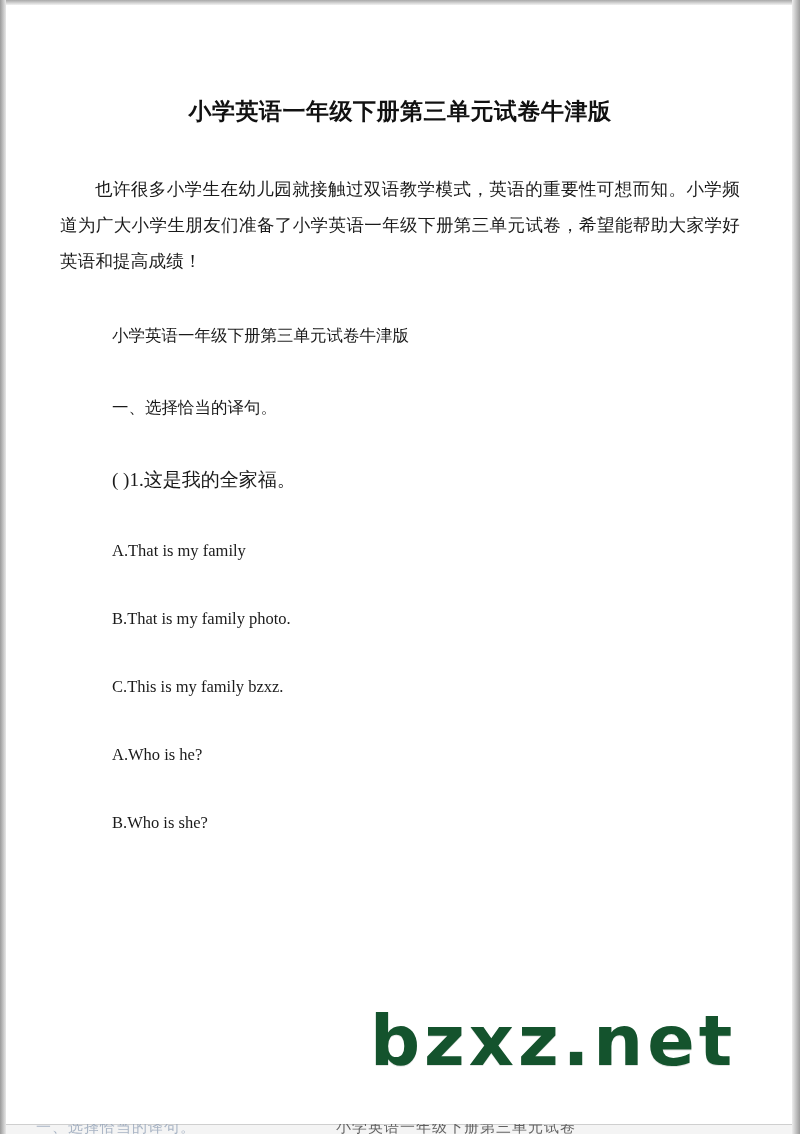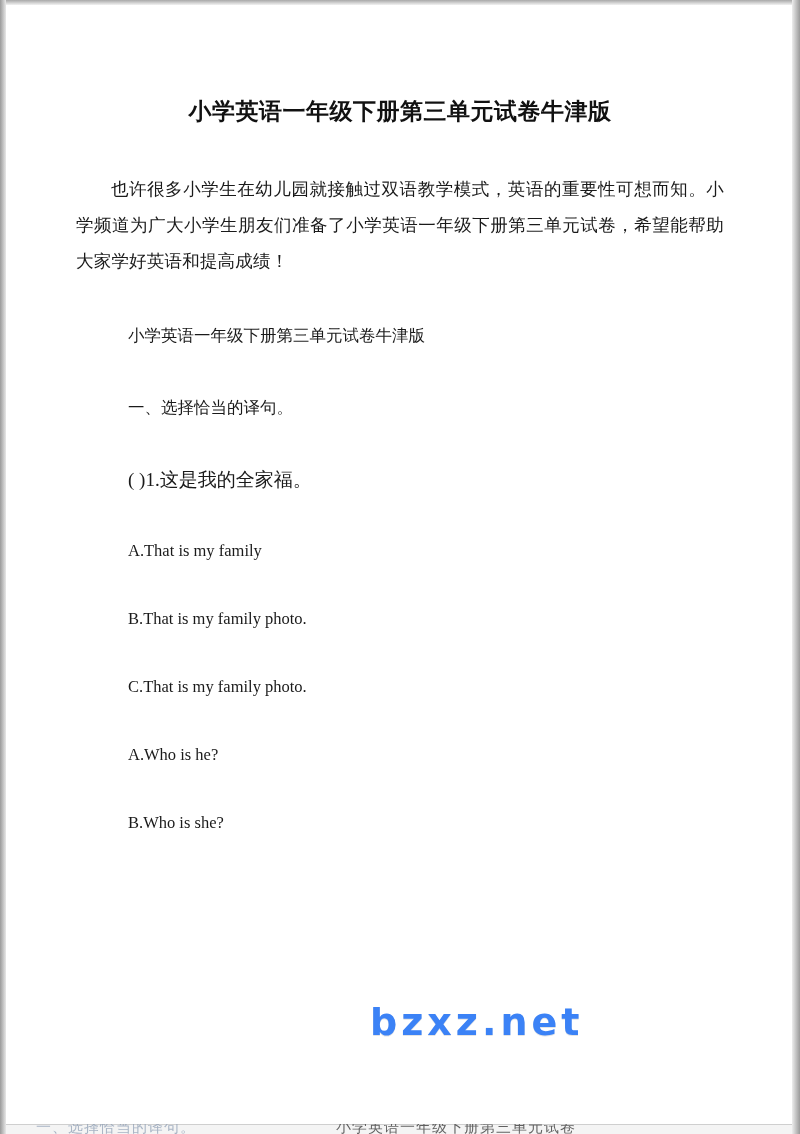--- a/index.html
+++ b/index.html
@@ -38,21 +38,21 @@
     position: absolute;
     left: 0; top: 0;
     width: 800px; height: 5px;
     background: linear-gradient(to bottom, #a8a8a8, #f2f2f2);
   }
   .content {
     position: absolute;
     left: 0;
     top: 0;
     width: 800px;
-    padding: 0 76px;
+    padding: 0 60px;
     box-sizing: border-box;
   }
   .doc-title {
     text-align: center;
     font-family: "DejaVu Sans", sans-serif;
     font-weight: bold;
     font-size: 23px;
     letter-spacing: 0.5px;
     color: #111;
     margin-top: 96px;
@@ -93,23 +93,23 @@
     font-size: 16.5px;
     color: #1a1a1a;
     white-space: pre;
   }
   .watermark {
     position: absolute;
     left: 370px;
     top: 1000px;
     font-family: "DejaVu Sans", sans-serif;
     font-weight: bold;
-    font-size: 38px;
+    font-size: 70px;
     letter-spacing: 4px;
-    color: #3b82f6;
+    color: #14532d;
     text-shadow: 0 1px 0 #e4e4e4;
     user-select: none;
   }
   .next-page {
     position: absolute;
     left: 6px;
     top: 1124px;
     width: 786px;
     height: 10px;
     overflow: hidden;
@@ -160,21 +160,21 @@
     <p class="subtitle">小学英语一年级下册第三单元试卷牛津版</p>
 
     <p class="section-head">一、选择恰当的译句。</p>
 
     <p class="q-line">( )1.这是我的全家福。</p>
 
     <p class="opt-line">A.That is my family</p>
 
     <p class="opt-line">B.That is my family photo.</p>
 
-    <p class="opt-line">C.That is my family photo.</p>
+    <p class="opt-line">C.This is my family bzxz.</p>
 
 
     <p class="opt-line">A.Who is he?</p>
 
     <p class="opt-line">B.Who is she?</p>
 
   </div>
 
   <div class="watermark">bzxz.net</div>
 

